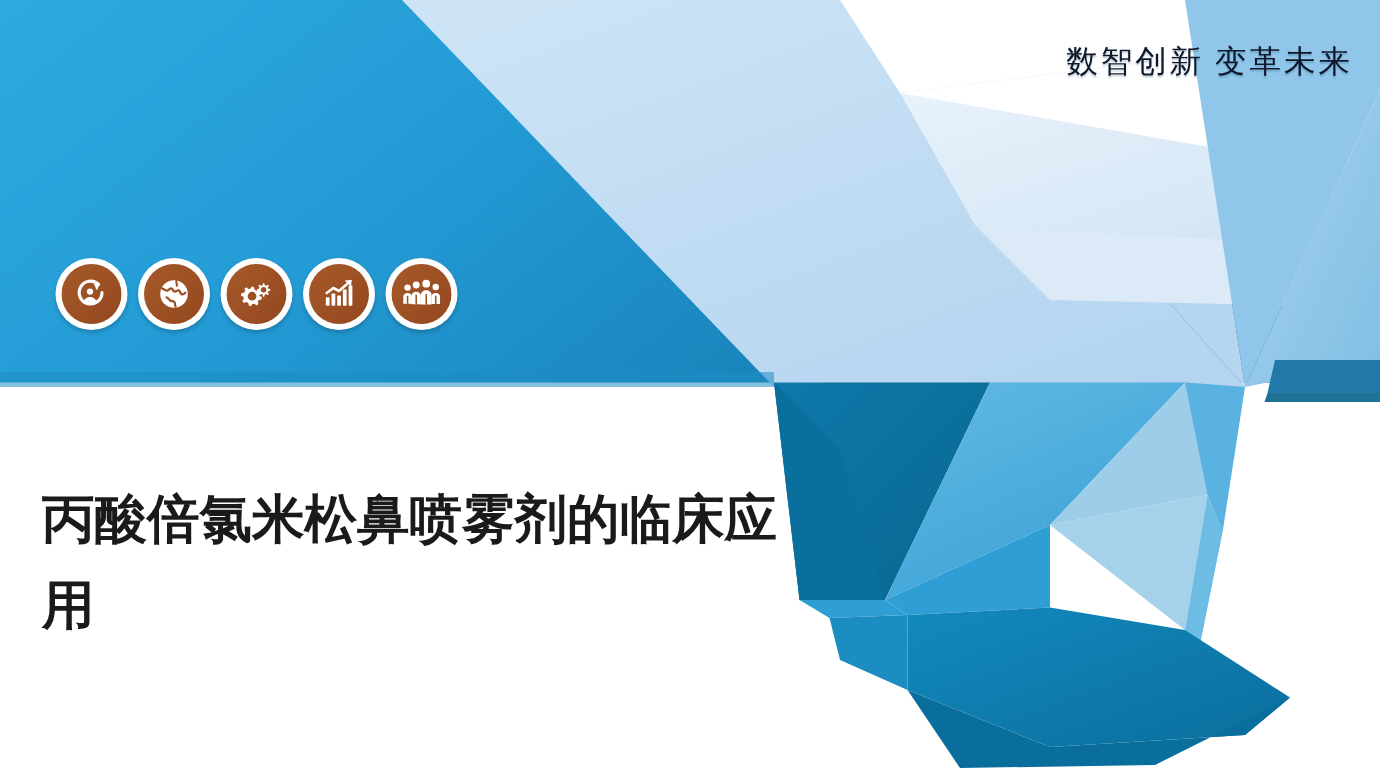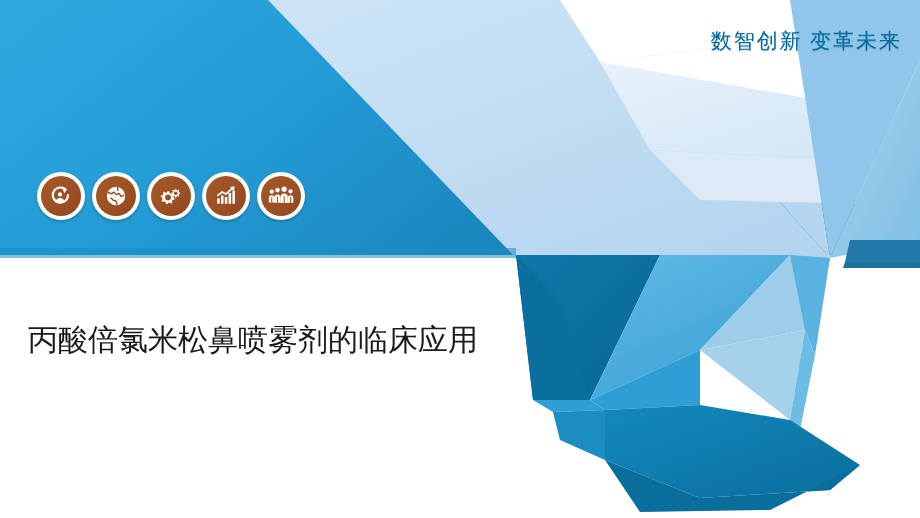--- a/index.html
+++ b/index.html
@@ -28,21 +28,21 @@
     display: block;
   }
 
   
   #header-tagline {
     position: absolute;
     right: 18px;
     top: 27px;
     font-size: 21px;
     letter-spacing: 2px;
-    color: #0369a1;
+    color: #0f172a;
     font-family: "Liberation Serif", serif;
     white-space: nowrap;
     text-shadow: 0 1px 1px rgba(10,70,110,.25);
   }
 
   
   #icon-row {
     position: absolute;
     left: 37px;
     top: 172px;
@@ -75,22 +75,22 @@
     display: block;
   }
 
   
   #slide-title {
     position: absolute;
     left: 28px;
     top: 296px;
     width: 490px;
     color: #1a1a1a;
-    font-size: 30px;
-    font-weight: normal;
+    font-size: 35px;
+    font-weight: bold;
     line-height: 1.62;
     letter-spacing: 0px;
     font-family: "Liberation Sans", sans-serif;
   }
 </style>
 </head>
 <body>
 
 <div id="slide">
 

